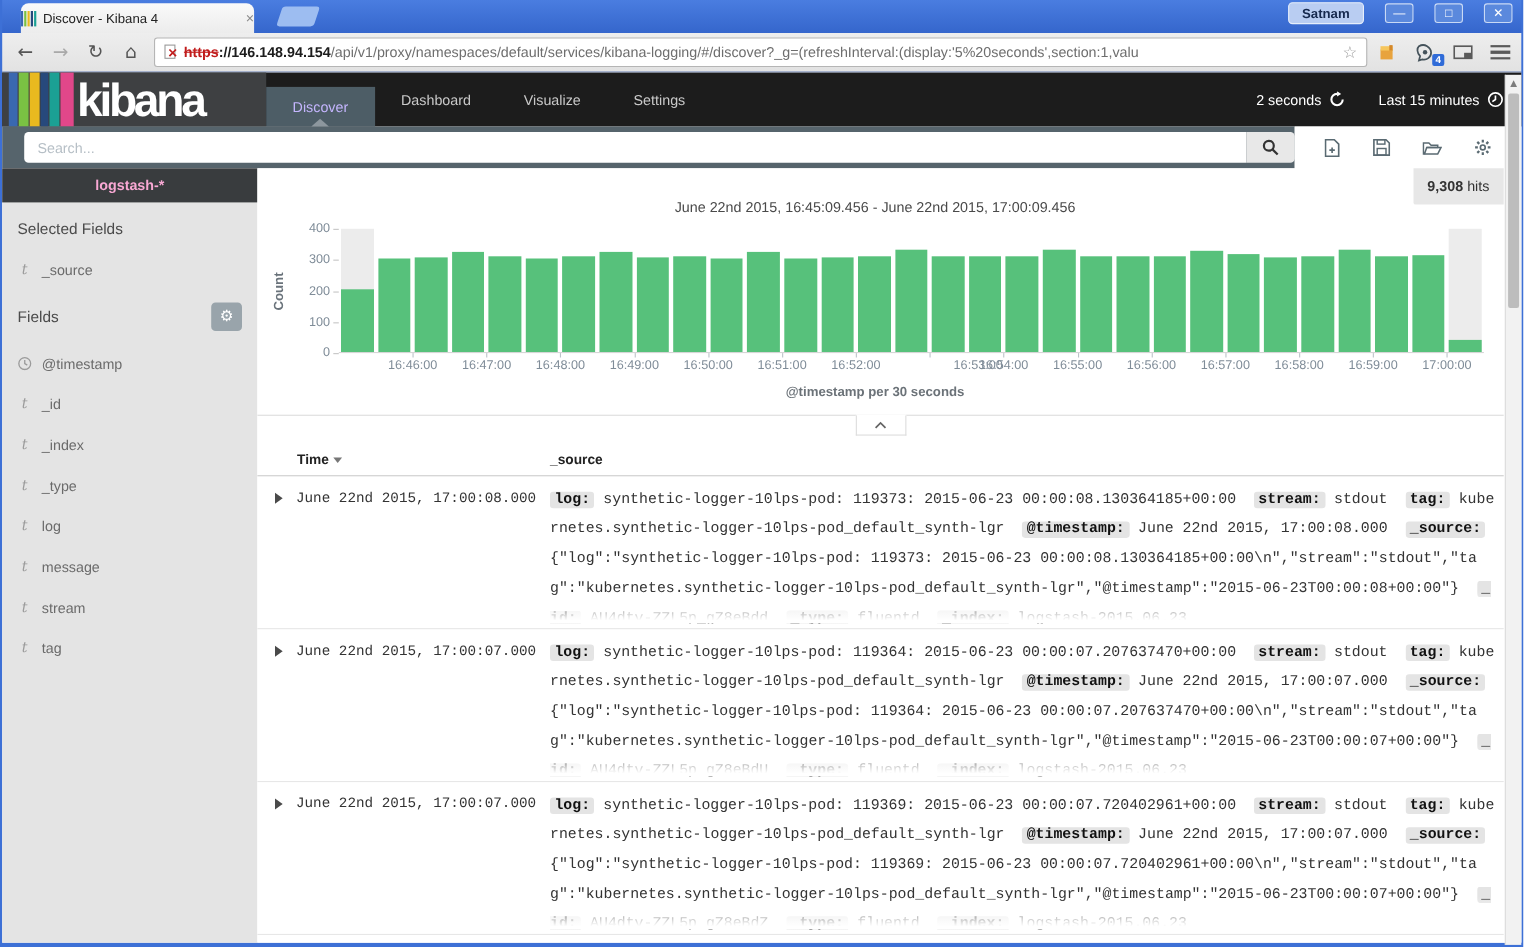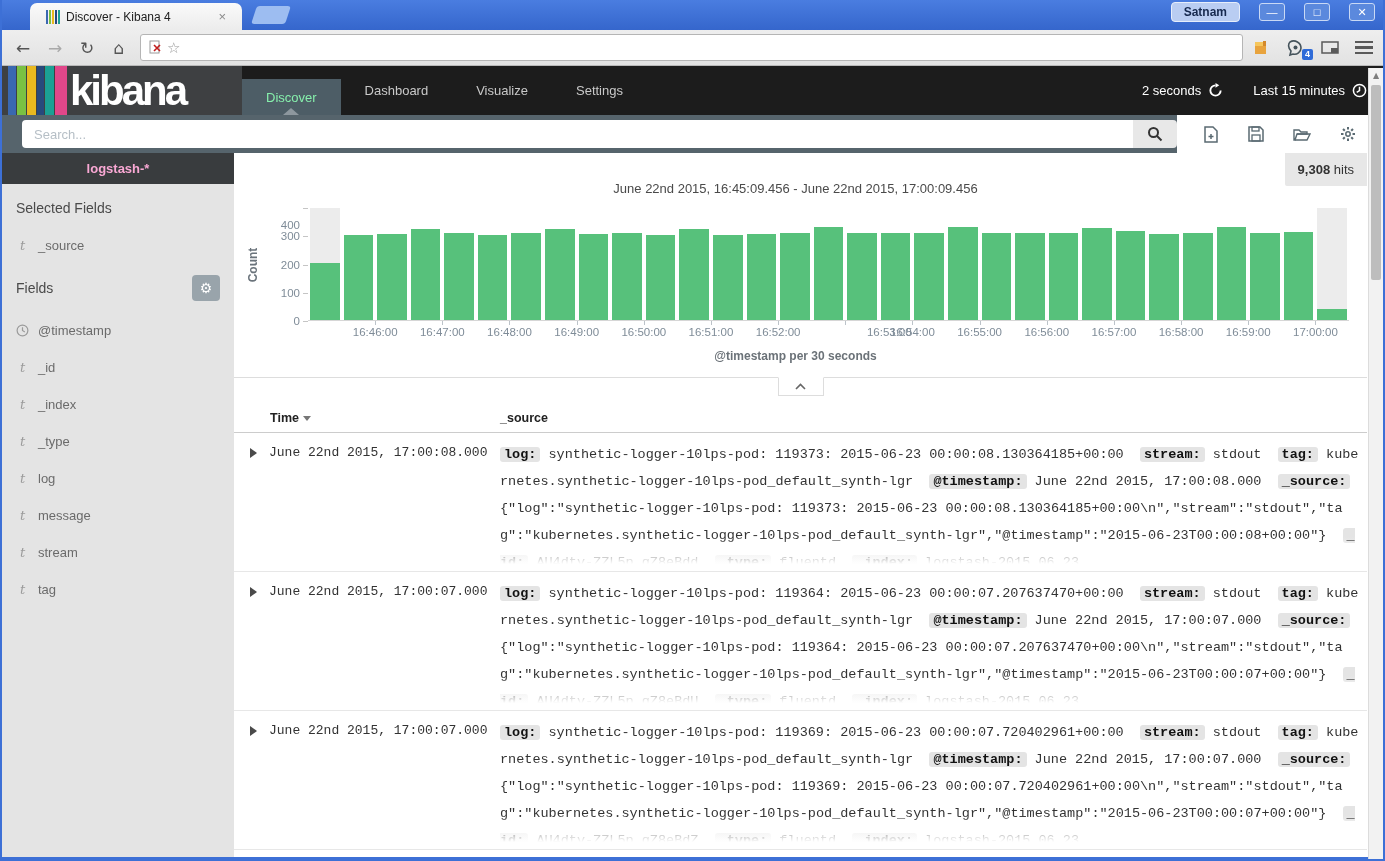--- a/index.html
+++ b/index.html
@@ -1,22 +1,22 @@
 <!DOCTYPE html>
 <html><head>
 <meta charset="utf-8">
 <style>
   * { margin:0; padding:0; box-sizing:border-box; }
   html,body { width:1385px; height:861px; overflow:hidden; font-family:"Liberation Sans",sans-serif; }
   .window { width:1385px; height:861px; background:#3d70d6; padding:0 2px 2px 2px; position:relative; }
 
   
   .titlebar { height:30px; background:linear-gradient(#4a7de0,#3566cc); position:relative; }
-  .tab { position:absolute; left:28px; top:3px; width:212px; height:27px; background:linear-gradient(#fafafa,#ececec);
-         border-radius:7px 7px 0 0; display:flex; align-items:center; padding:0 16px; gap:6px; }
+  .tab { position:absolute; left:17px; top:3px; width:212px; height:27px; background:linear-gradient(#fafafa,#ececec);
+         border-radius:7px 7px 0 0; display:flex; align-items:center; padding:0 0; gap:6px; }
   .tab-title { font-size:12px; color:#222; flex:1; white-space:nowrap; overflow:hidden; }
   .tab-close { color:#8a8a8a; font-size:13px; line-height:1; cursor:default; }
   .newtab { position:absolute; left:252px; top:6px; width:34px; height:18px; background:#9dbdf1; border-radius:3px; transform:skewX(-18deg); }
   .favicon,.favicon-l { display:inline-flex; gap:1px; height:14px; align-items:stretch; }
   .favicon span { width:2px; }
   .win-right { position:absolute; right:8px; top:2px; display:flex; gap:19px; align-items:center; }
   .user-pill { background:#b9cdf2; border:1px solid #e6eefb; border-radius:4px; color:#16294e; font-size:12px; font-weight:bold; padding:2px 12px; }
   .winbtn { width:26px; height:18px; background:#5b89dd; border:1px solid #c9d9f5; border-radius:3px; color:#fff; font-size:11px;
             display:flex; align-items:center; justify-content:center; line-height:1; }
 
@@ -37,21 +37,21 @@
 
   
   .page { height:791px; background:#fff; display:flex; flex-direction:column; position:relative; }
   .kbn-nav { height:49px; background:#1c1c1c; display:flex; align-items:stretch; }
   .logo-panel { width:240px; background:#3e4042; display:flex; align-items:center; padding-left:6px; }
   .stripes { display:flex; gap:1px; height:49px; }
   .stripes span { display:block; }
   .logo-text { color:#fff; font-size:42px; font-weight:bold; letter-spacing:-3px; line-height:44px; margin-left:3px; }
   .nav-items { display:flex; align-items:stretch; }
   .nav-item { color:#c9c9c9; font-size:13px; padding:0 24px; display:flex; align-items:center; position:relative; }
-  .nav-item.active { background:#4d5d66; color:#86efac;margin-top:13px; }
+  .nav-item.active { background:#4d5d66; color:#c4b5fd;margin-top:13px; }
   .nav-item.active::after { content:""; position:absolute; bottom:0; left:50%; margin-left:-8px;
        border-left:8px solid transparent; border-right:8px solid transparent; border-bottom:7px solid #8d979e; }
   .nav-right { margin-left:auto; display:flex; align-items:center; gap:30px; padding-right:16px; color:#fff; font-size:13px; }
   .nav-timer { display:flex; align-items:center; gap:7px; }
 
   
   .kbn-search { height:38px; display:flex; }
   .search-left { flex:1; background:#56646c; display:flex; align-items:center; padding:0 0 0 20px; }
   .search-group { flex:1; display:flex; height:28px; }
   .search-group input { flex:1; border:none; outline:none; border-radius:4px 0 0 4px; padding:0 12px; font-size:13px; color:#333; }
@@ -147,20 +147,21 @@
   <div class="btoolbar">
     <span class="navglyph">←</span>
     <span class="navglyph dis">→</span>
     <span class="navglyph">↻</span>
     <span class="navglyph">⌂</span>
     <div class="urlbar">
       <svg width="13" height="15" viewBox="0 0 13 15">
         <rect x="1" y="1" width="9" height="12" fill="#fff" stroke="#9a9a9a"></rect>
         <path d="M5 5 L11 11 M11 5 L5 11" stroke="#c11d1d" stroke-width="1.6"></path>
       </svg>
+      <span class="urltext"><span class="scheme">https</span><span class="host">://146.148.94.154</span><span class="path">/api/v1/proxy/namespaces/default/services/kibana-logging/#/discover?_g=(refreshInterval:(display:'5%20seconds',section:1,valu</span></span>
       <span class="star">☆</span>
     </div>
     <span class="ext-ico">
       <svg width="16" height="16" viewBox="0 0 16 16">
           <rect x="2" y="5" width="11" height="9" fill="#e8a33d"></rect>
           <rect x="2" y="2" width="11" height="4" fill="#f6c65c"></rect>
           <rect x="10" y="1" width="3" height="5" fill="#d4882a"></rect>
         </svg>
     </span>
     <span class="ext-ico">
@@ -342,21 +343,21 @@
               </div>
             <div class="yaxis">
                 <span class="ytick" style="top: 113px;">0</span>
                 <span class="ymark" style="top: 113px;"></span>
                 <span class="ytick" style="top: 84.75px;">100</span>
                 <span class="ymark" style="top: 84.75px;"></span>
                 <span class="ytick" style="top: 56.5px;">200</span>
                 <span class="ymark" style="top: 56.5px;"></span>
                 <span class="ytick" style="top: 28.25px;">300</span>
                 <span class="ymark" style="top: 28.25px;"></span>
-                <span class="ytick" style="top: 17px;">400</span>
+                <span class="ytick" style="top: 0px;">400</span>
                 <span class="ymark" style="top: 0px;"></span>
               </div>
             <div class="plot">
                 <div class="slot">
                   <div class="backdrop"></div>
                   <div class="bar" title="16:45:00: 205" style="height: 51.25%; background: rgb(87, 193, 123);"></div>
                 </div>
                 <div class="slot">
                   <div class="bar" title="16:45:30: 305" style="height: 76.25%; background: rgb(87, 193, 123);"></div>
                 </div>

